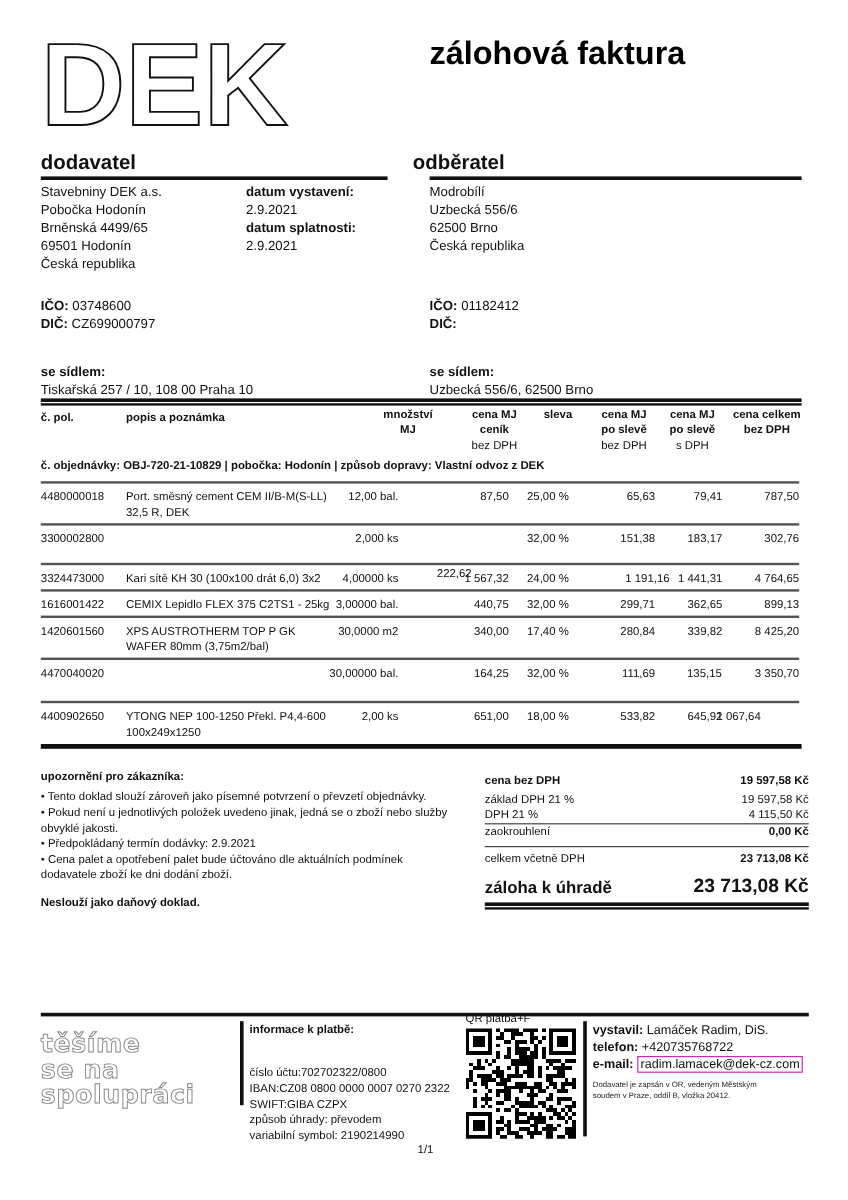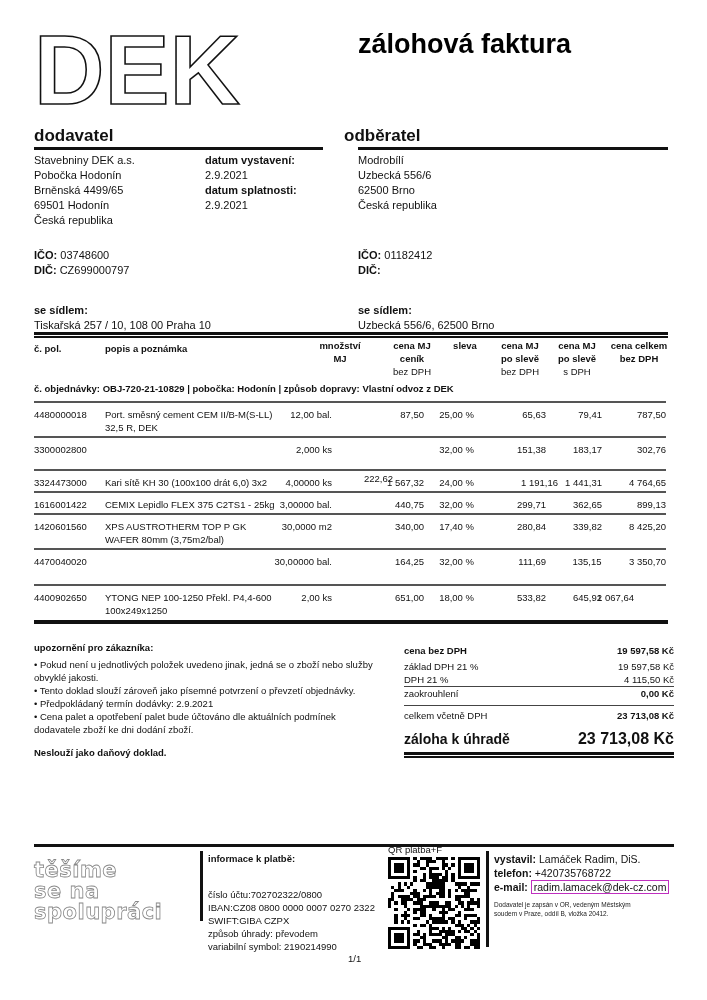--- a/index.html
+++ b/index.html
@@ -190,22 +190,22 @@
       <div class="c" style="left: 452px; width: 60px; text-align: right;">533,82</div>
       <div class="c" style="left: 508px; width: 60px; text-align: right;">645,92</div>
       <div class="c" style="left: 530px; width: 70px; text-align: right;">1 067,64</div>
     </div>
   </div>
 
 <div class="abs rule-thick" style="left:34px;top:620px;width:634px;height:4px;"></div>
 
 <div class="abs note b" style="left:34px;top:641px;">upozornění pro zákazníka:</div>
 <div class="abs note" style="left:34px;top:658px;width:345px;">
+  <div>• Tento doklad slouží zároveň jako písemné potvrzení o převzetí objednávky.</div>
   <div>• Pokud není u jednotlivých položek uvedeno jinak, jedná se o zboží nebo služby obvyklé jakosti.</div>
-  <div>• Tento doklad slouží zároveň jako písemné potvrzení o převzetí objednávky.</div>
   <div>• Předpokládaný termín dodávky: 2.9.2021</div>
   <div>• Cena palet a opotřebení palet bude účtováno dle aktuálních podmínek dodavatele zboží ke dni dodání zboží.</div>
 </div>
 <div class="abs note b" style="left:34px;top:746px;">Neslouží jako daňový doklad.</div>
 
 <div class="sum-row b" style="top:645px;">
   <span>cena bez DPH</span>
   <span class="v">19 597,58 Kč</span>
 </div>
 <div class="sum-row" style="top:661px;">

